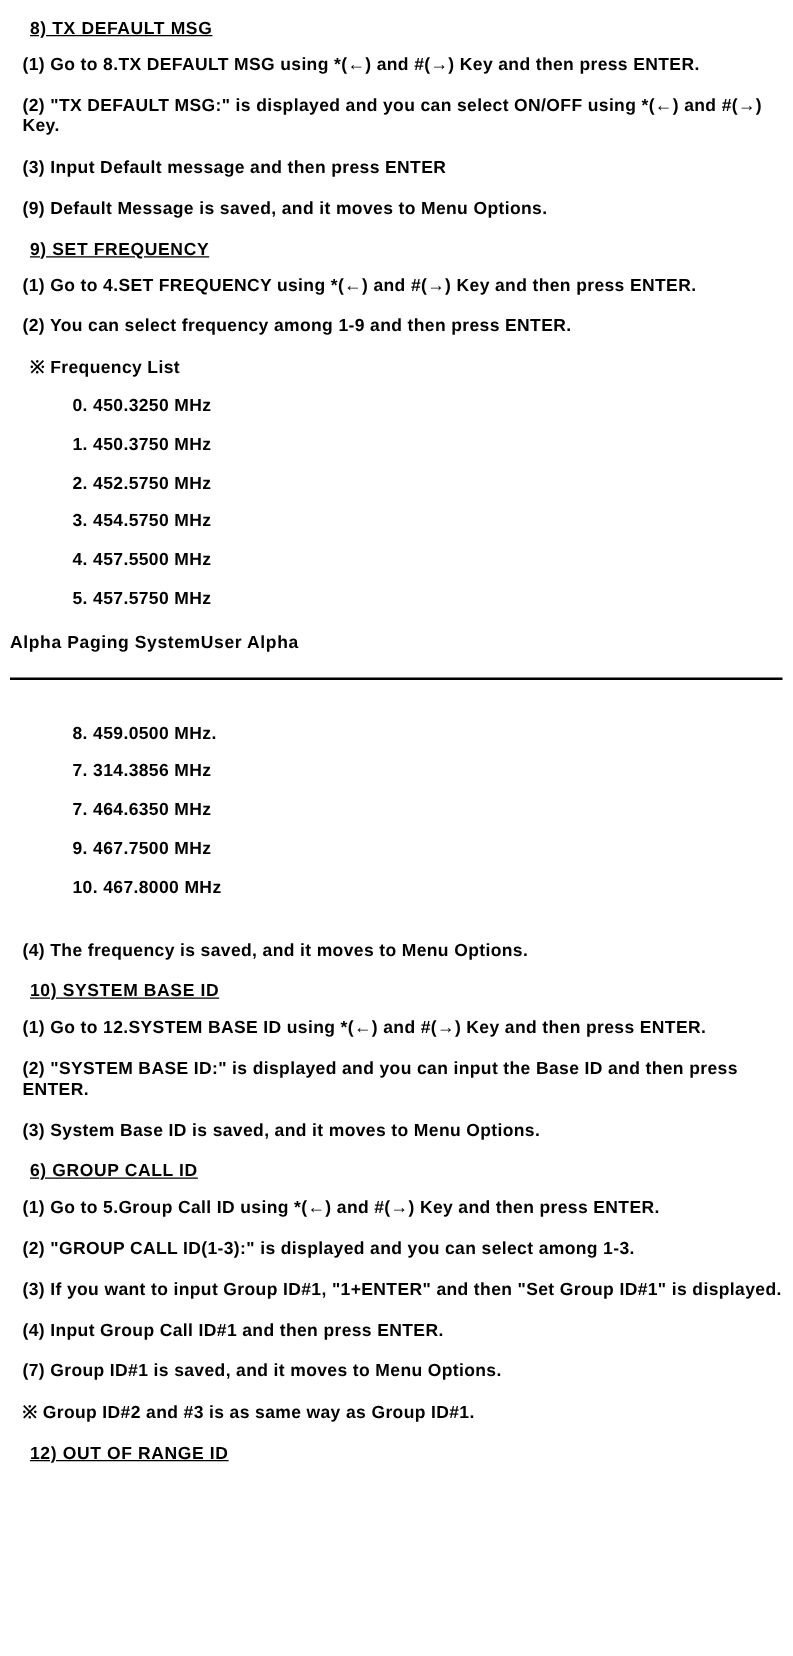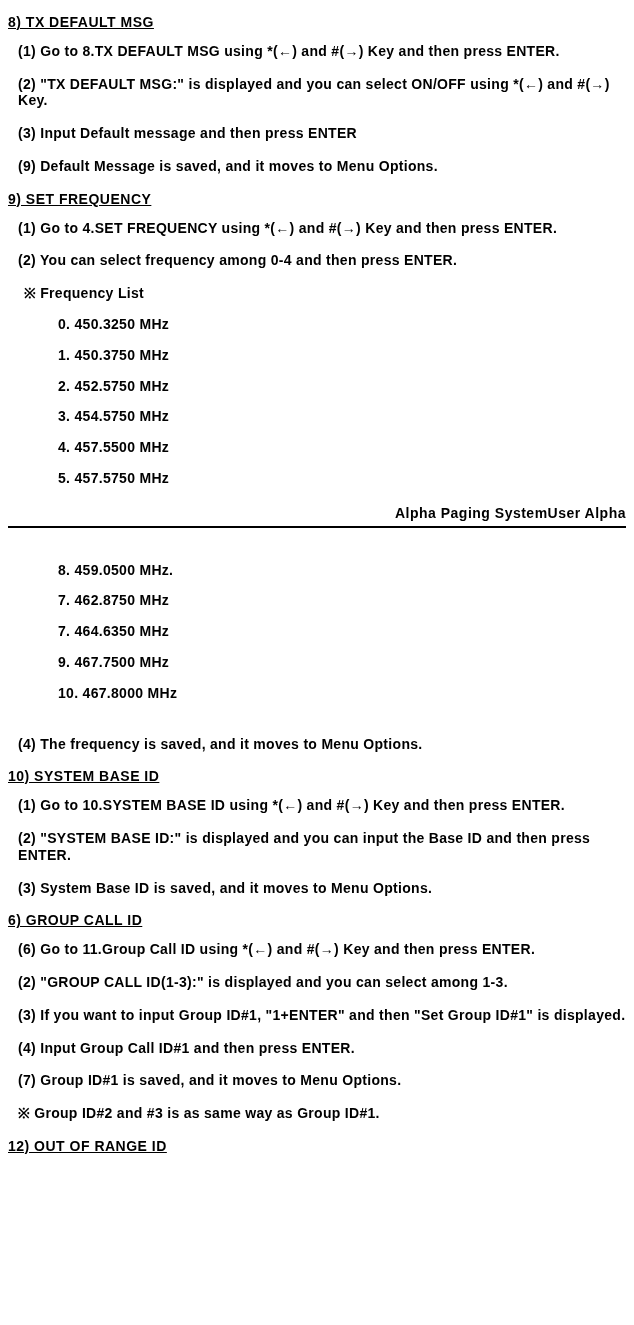--- a/index.html
+++ b/index.html
@@ -10,88 +10,88 @@
     line-height: 1.2;
     margin: 0;
     padding: 8px 8px 20px 8px;
     width: 618px;
     color: #000;
     background: #fff;
   }
   .heading {
     font-weight: 900;
     text-decoration: underline;
-    margin: 6px 0 12px 0;
+    margin: 6px 0 12px 16px;
     letter-spacing: 0.5px;
   }
   .step {
     margin: 0 0 16px 10px;
     letter-spacing: 0.3px;
   }
   .note-line {
     margin: 0 0 14px 16px;
     letter-spacing: 0.3px;
   }
   .freq-item {
     margin: 0 0 14px 50px;
     letter-spacing: 0.3px;
   }
   .footer-bar {
     border-bottom: 2px solid #000;
-    padding-bottom: 4px;
+    padding-bottom: 20px;
     margin: 18px 0 34px 0;
     display: flex;
-    justify-content: flex-end;
+    justify-content: flex-start;
     letter-spacing: 0.5px;
   }
   .footer-left { }
   .footer-right { }
   .spacer { height: 20px; }
 </style>
 </head>
 <body>
 
 <div class="heading">8) TX DEFAULT MSG</div>
 <div class="step">(1) Go to 8.TX DEFAULT MSG using *(←) and #(→) Key and then press ENTER.</div>
 <div class="step">(2) "TX DEFAULT MSG:" is displayed and you can select ON/OFF using *(←) and #(→) Key.</div>
 <div class="step">(3) Input Default message and then press ENTER</div>
 <div class="step">(9) Default Message is saved, and it moves to Menu Options.</div>
 
 <div class="heading">9) SET FREQUENCY</div>
 <div class="step">(1) Go to 4.SET FREQUENCY using *(←) and #(→) Key and then press ENTER.</div>
-<div class="step">(2) You can select frequency among 0-4 and then press ENTER.</div>
+<div class="step">(2) You can select frequency among 1-9 and then press ENTER.</div>
 <div class="note-line">※  Frequency List</div>
 <div class="freq-item">0. 450.3250 MHz</div>
 <div class="freq-item">1. 450.3750 MHz</div>
 <div class="freq-item">2. 452.5750 MHz</div>
 <div class="freq-item">3. 454.5750 MHz</div>
 <div class="freq-item">4. 457.5500 MHz</div>
 <div class="freq-item">5. 457.5750 MHz</div>
 
 <div class="footer-bar">
   <span class="footer-left">Alpha Paging System</span>
   <span class="footer-right">User   Alpha</span>
 </div>
 
 <div class="freq-item">8. 459.0500 MHz.</div>
-<div class="freq-item">7. 462.8750 MHz</div>
+<div class="freq-item">7. 314.3856 MHz</div>
 <div class="freq-item">7. 464.6350 MHz</div>
 <div class="freq-item">9. 467.7500 MHz</div>
 <div class="freq-item">10. 467.8000 MHz</div>
 
 <div class="spacer"></div>
 
 <div class="step">(4) The frequency is saved, and it moves to Menu Options.</div>
 
 <div class="heading">10) SYSTEM BASE ID</div>
-<div class="step">(1) Go to 10.SYSTEM BASE ID using *(←) and #(→) Key and then press ENTER.</div>
+<div class="step">(1) Go to 12.SYSTEM BASE ID using *(←) and #(→) Key and then press ENTER.</div>
 <div class="step">(2) "SYSTEM BASE ID:" is displayed and you can input the Base ID and then press ENTER.</div>
 <div class="step">(3) System Base ID is saved, and it moves to Menu Options.</div>
 
 <div class="heading">6) GROUP CALL ID</div>
-<div class="step">(6) Go to 11.Group Call ID using *(←) and #(→) Key and then press ENTER.</div>
+<div class="step">(1) Go to 5.Group Call ID using *(←) and #(→) Key and then press ENTER.</div>
 <div class="step">(2) "GROUP CALL ID(1-3):" is displayed and you can select among 1-3.</div>
 <div class="step">(3) If you want to input Group ID#1, "1+ENTER" and then "Set Group ID#1" is displayed.</div>
 <div class="step">(4) Input Group Call ID#1 and then press ENTER.</div>
 <div class="step">(7) Group ID#1 is saved, and it moves to Menu Options.</div>
 <div class="step">※  Group ID#2 and #3 is as same way as Group ID#1.</div>
 
 <div class="heading">12) OUT OF RANGE ID</div>
 
 </body></html>

